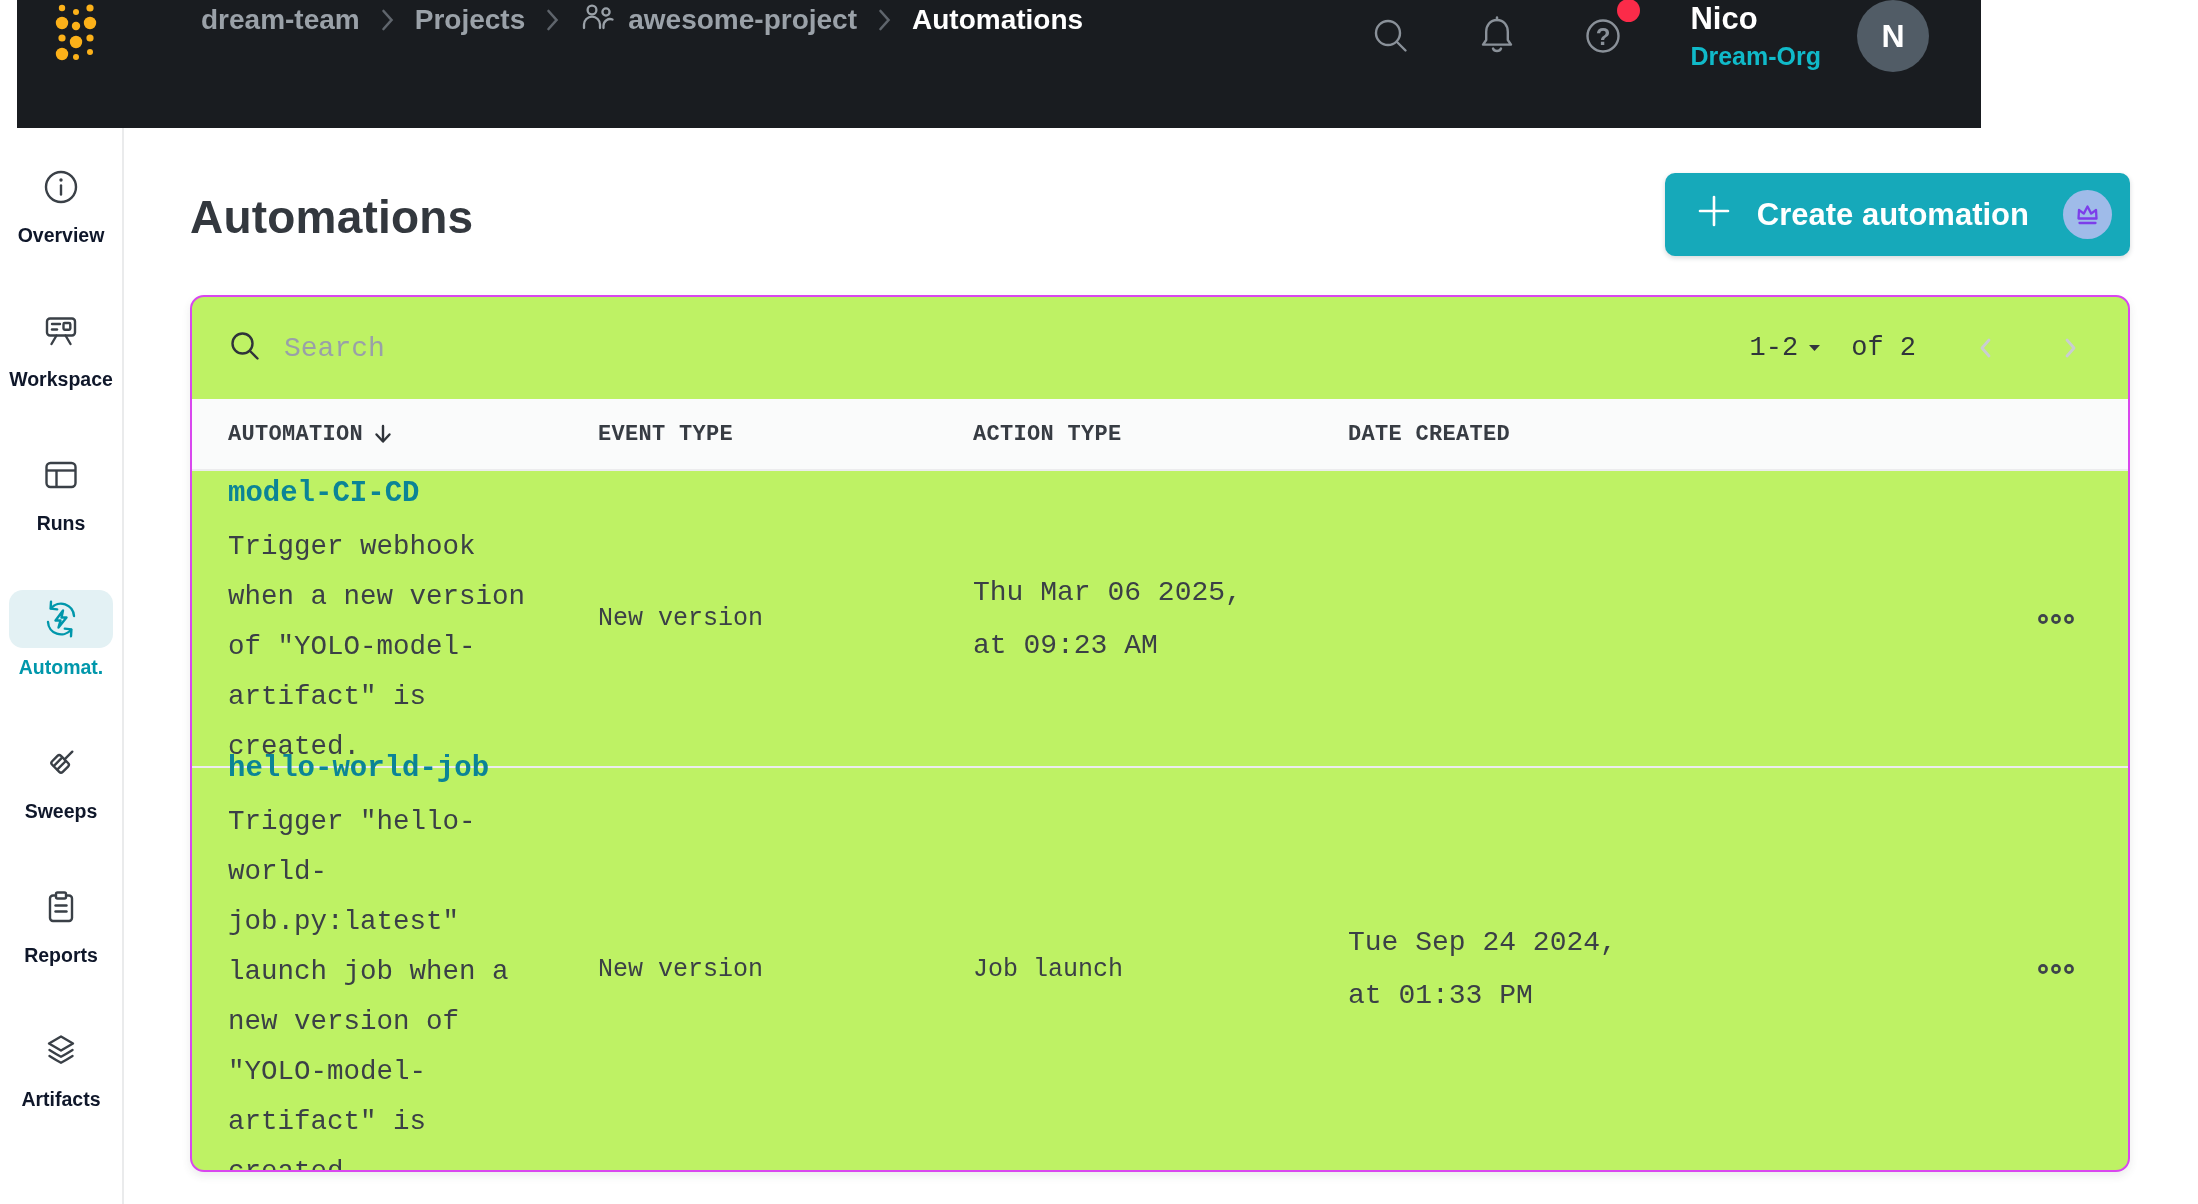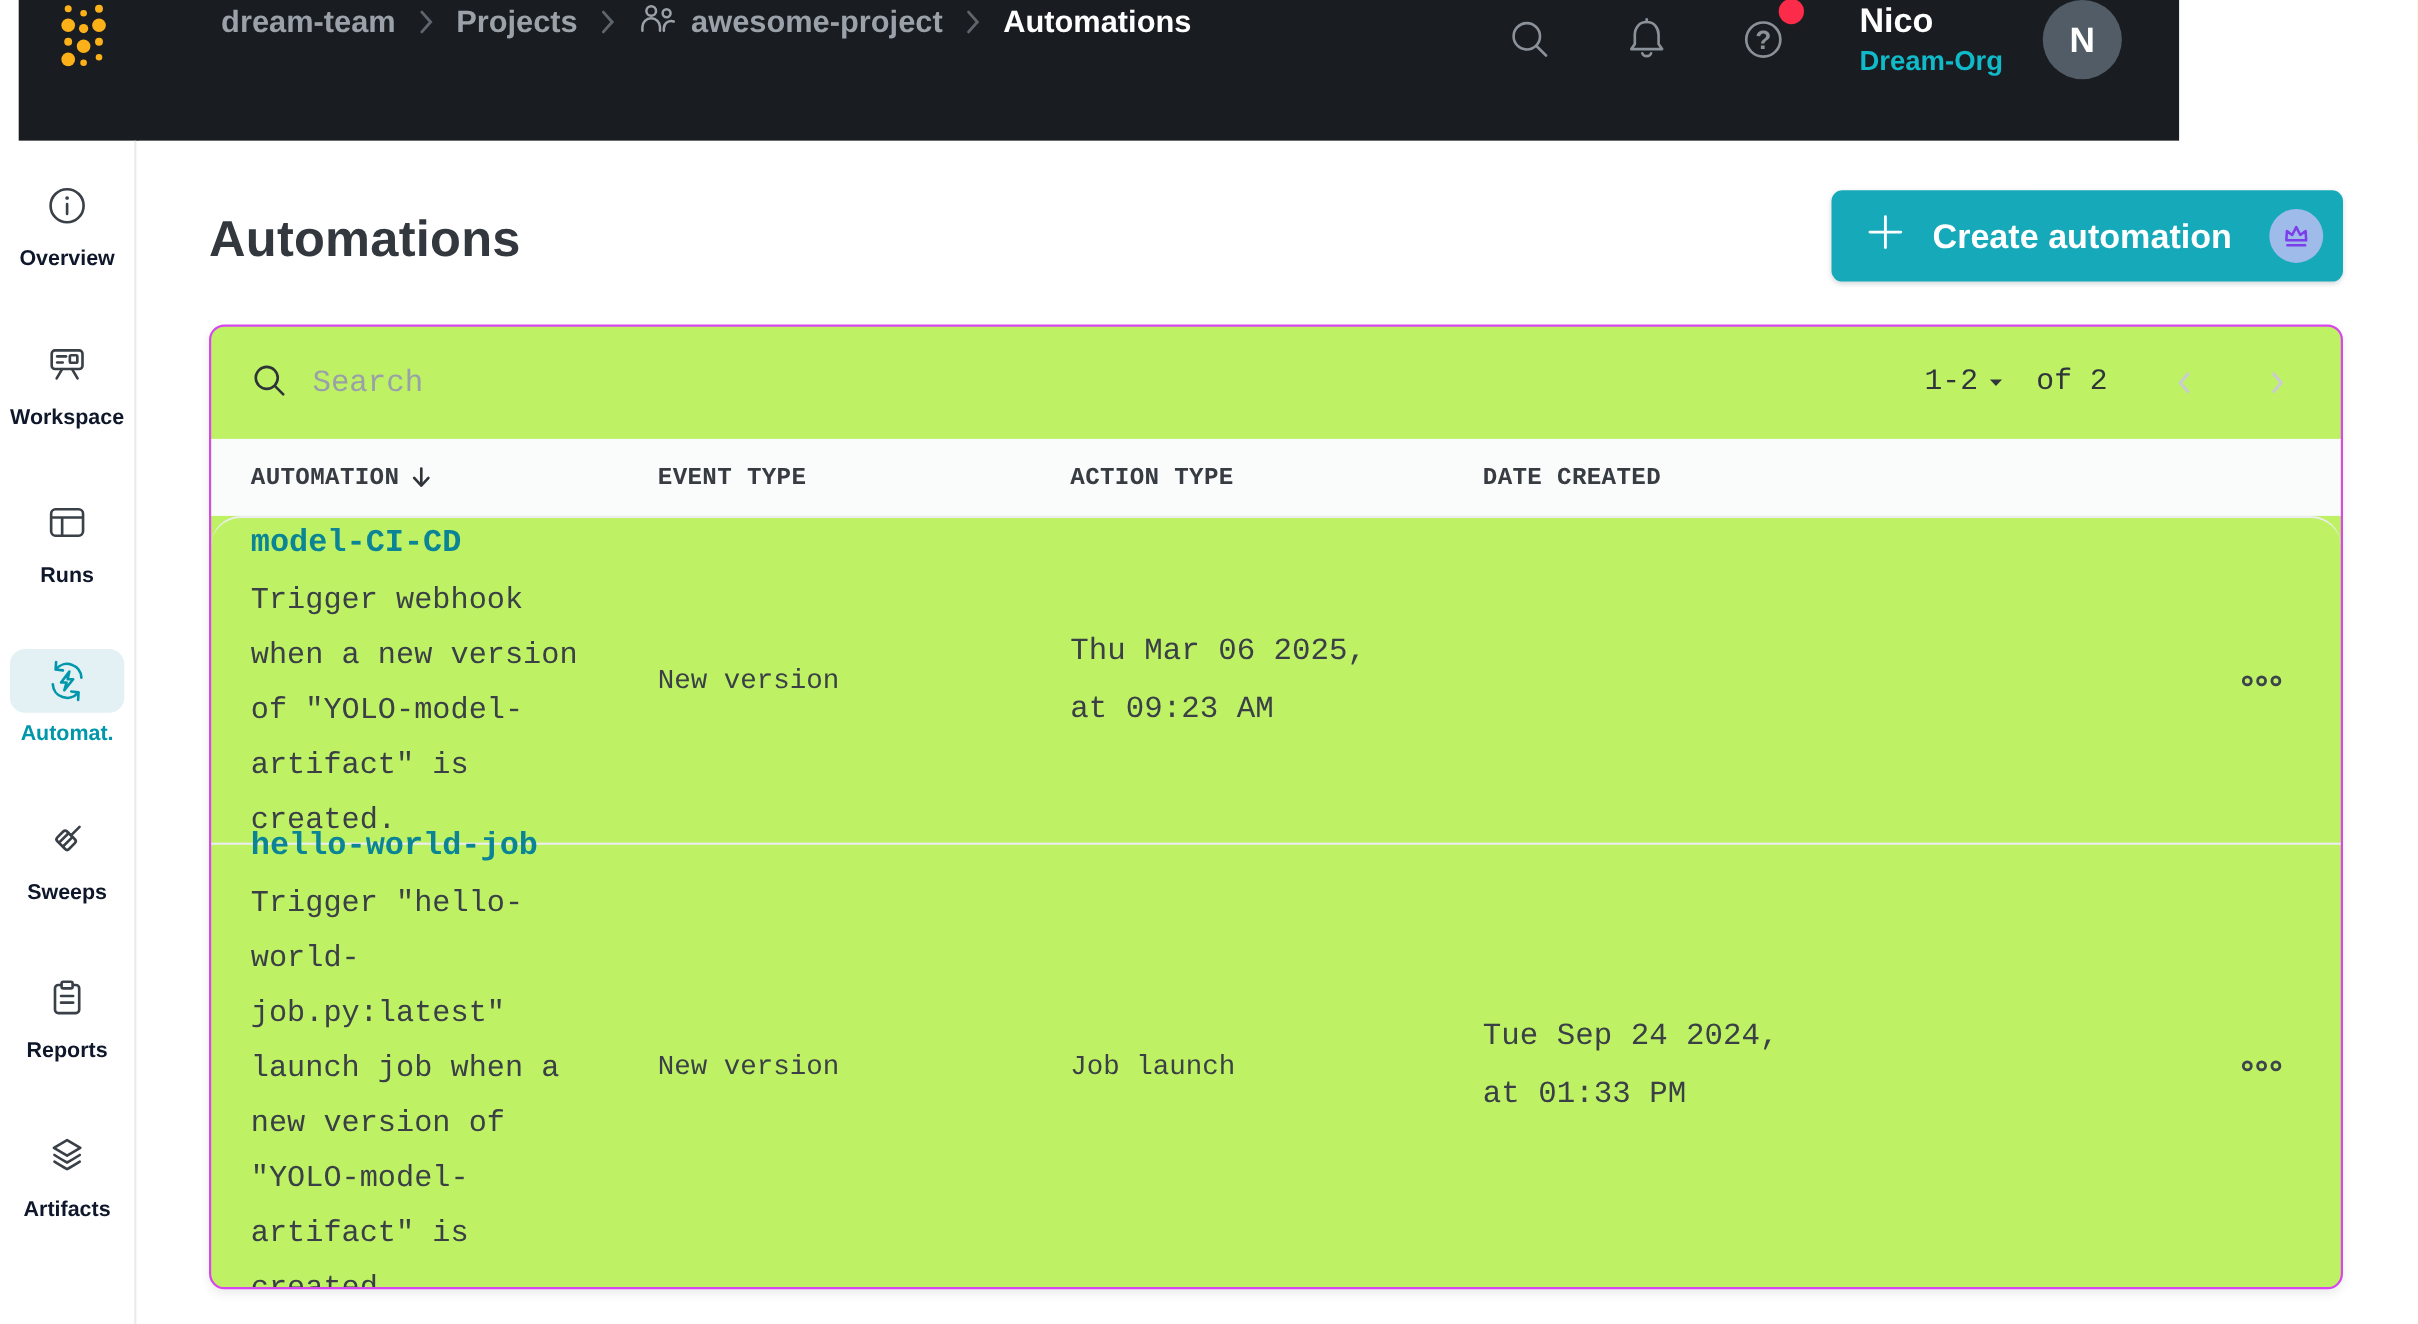--- a/index.html
+++ b/index.html
@@ -71,21 +71,21 @@
            padding-left:36px; font-size:22px; font-weight:700; color:#373c43;
            letter-spacing:0.3px; }
   .th { display:flex; align-items:center; gap:10px; cursor:pointer; }
   .c-auto   { flex:0 0 370px; }
   .c-event  { flex:0 0 375px; }
   .c-action { flex:0 0 375px; }
   .c-date   { flex:0 0 340px; }
   .c-menu   { margin-left:auto; }
 
   .row { display:flex; align-items:center; padding-left:36px; border-top:2px solid #ececee; }
-  .row-1 { min-height:297px;border-radius:27px; }
+  .row-1 { min-height:297px; }
   .row-2 { min-height:404px; }
   .cell-auto { flex:0 0 370px; padding:32px 40px 22px 0; }
   .auto-name { font-size:29px; font-weight:700; color:#0b8496; line-height:36px;
                cursor:pointer; display:inline-block; }
   .auto-desc { margin-top:10px; font-size:27.5px; line-height:50px; color:#3b4046;
                max-width:325px; }
   .cell-text { font-size:25px; color:#3b4046; }
   .cell-date { font-size:28px; line-height:53px; color:#3b4046; max-width:300px; }
   .kebab-btn { background:none; border:none; cursor:pointer; margin-right:42px;
                display:flex; align-items:center; padding:10px; }

